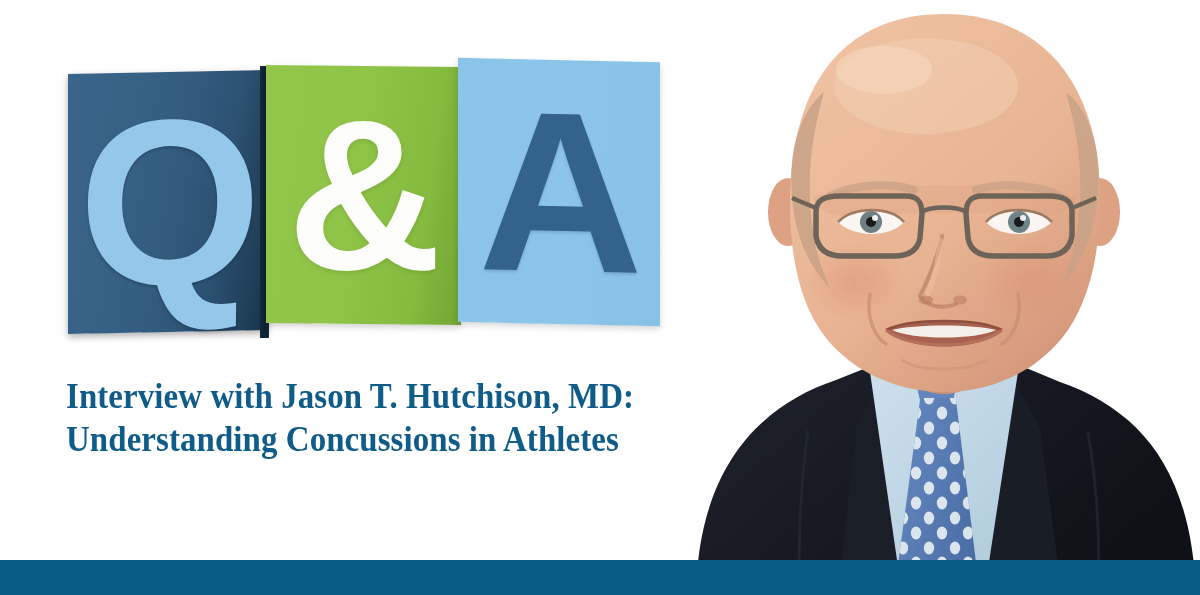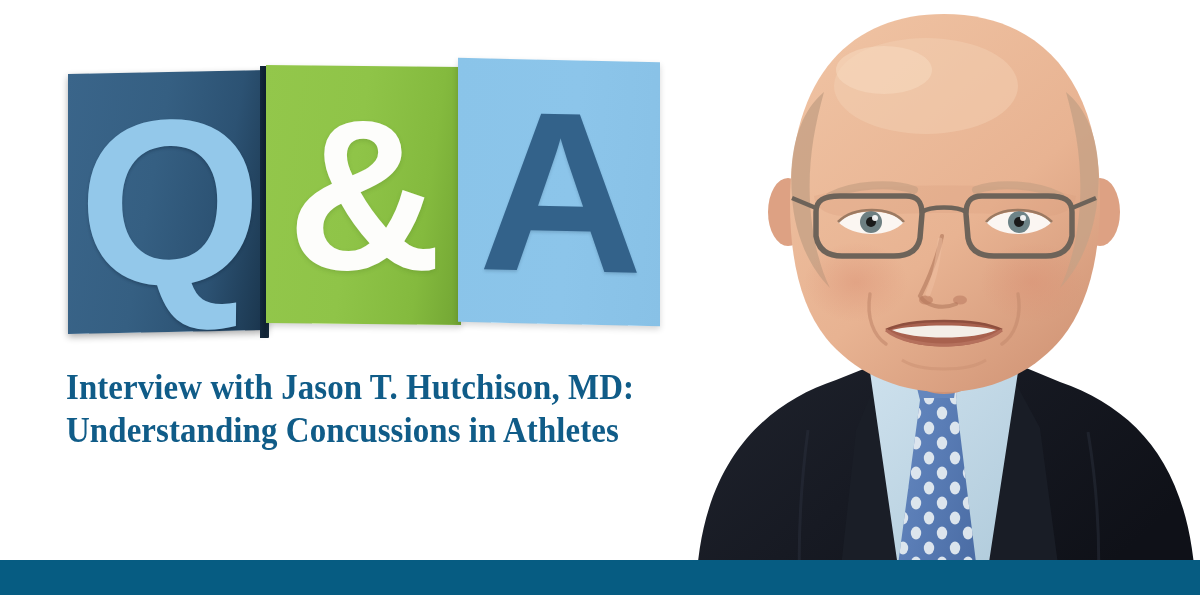--- a/index.html
+++ b/index.html
@@ -53,21 +53,21 @@
   .panel-a{
     left:398px;top:2px;width:202px;height:264px;
     background:linear-gradient(95deg,#8ac4e9 0%,#8cc5ea 55%,#88c1e6 100%);
     transform:skewY(1.25deg);
     box-shadow:0 3px 6px rgba(0,0,0,.16);
   }
   .panel-a .glyph{color:#33628a;font-size:228px;letter-spacing:-3px;
     text-shadow:0 2px 3px rgba(20,50,80,.18);}
 
   
-  .title-block{position:absolute;left:66px;top:366px;width:620px;}
+  .title-block{position:absolute;left:66px;top:375px;width:620px;}
   .title-line{
     color:#105c88;
     font-family:"Liberation Serif",serif;
     font-weight:700;
     font-size:35px;
     line-height:43px;
     letter-spacing:.1px;
     white-space:nowrap;
     transform:scaleX(.94);
     transform-origin:left center;

